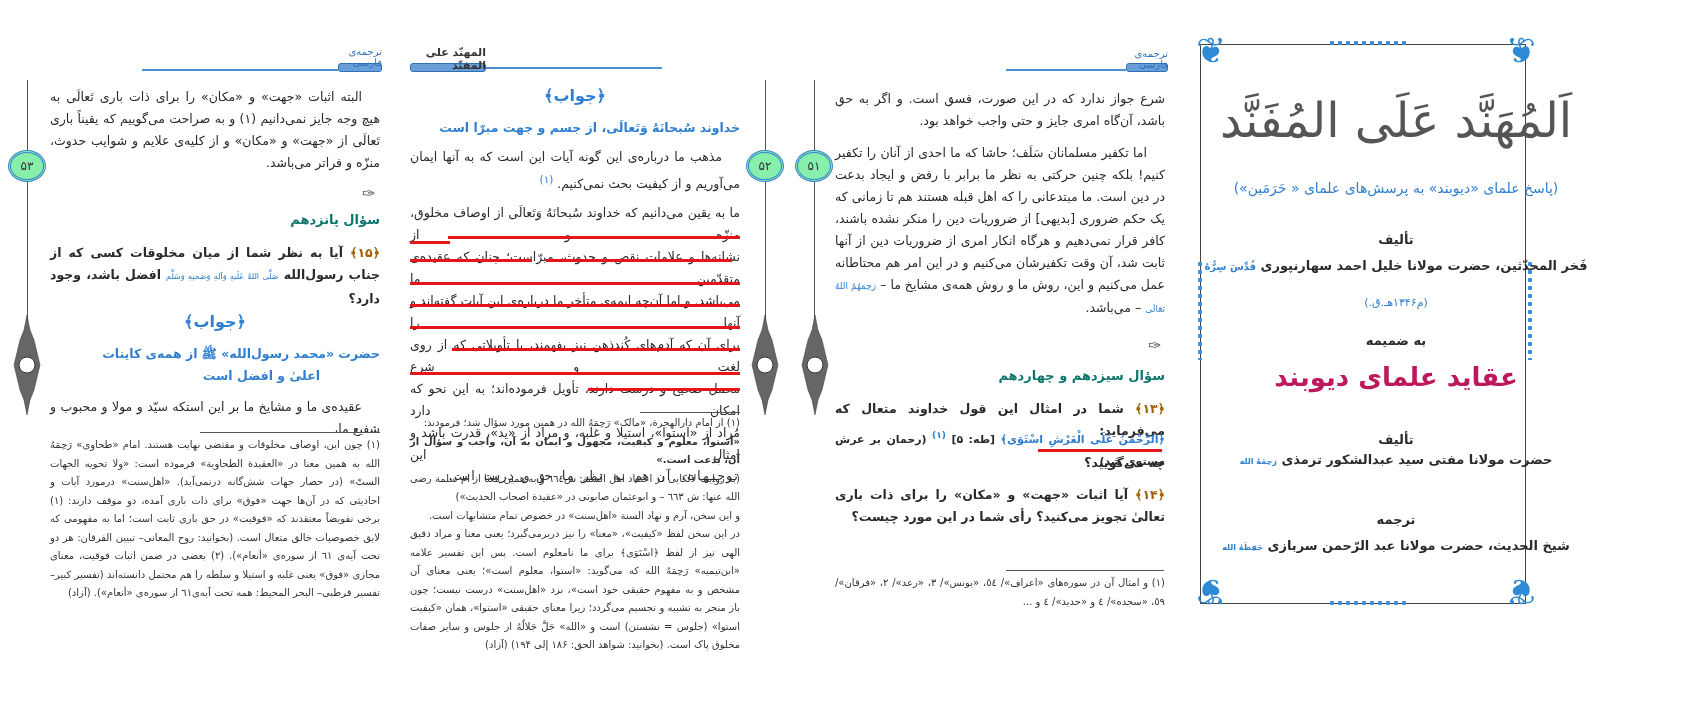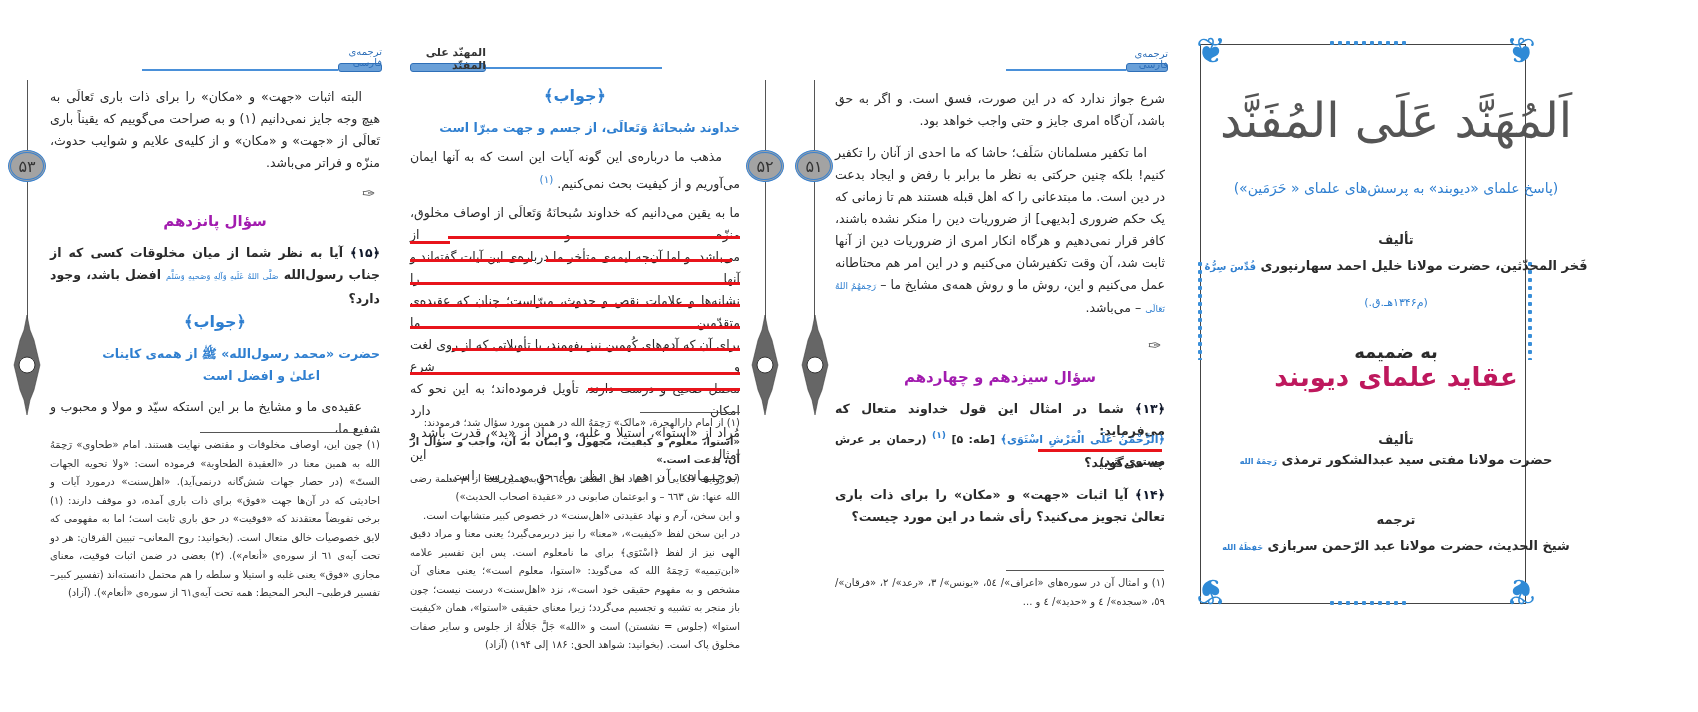--- a/index.html
+++ b/index.html
@@ -4,31 +4,31 @@
 <style>
   * { box-sizing: border-box; margin: 0; padding: 0; }
   html, body { width: 1698px; height: 712px; background: #ffffff; overflow: hidden; }
   body { position: relative; font-family: "DejaVu Sans", sans-serif; color: #2b2b2b; }
   .header-line { position: absolute; height: 2px; background: #4a90d9; }
   .header-tab { position: absolute; height: 9px; border-radius: 3px; background: #6aa0d8; border: 1px solid #2e6fb8; }
   .header-label { position: absolute; font-size: 10px; color: #2e6fb8; direction: rtl; }
   .header-label.dark { color: #333; font-size: 11px; font-weight: bold; }
 
   .vline { position: absolute; width: 1px; background: #555; }
-  .page-badge { position: absolute; width: 38px; height: 32px; border-radius: 50%; border: 3px double #3a82cf; background: #a3a3a3; display: flex; align-items: center; justify-content: center; font-size: 16px; color: #333; }
+  .page-badge { position: absolute; width: 38px; height: 32px; border-radius: 50%; border: 3px double #3a82cf; background: #86efac; display: flex; align-items: center; justify-content: center; font-size: 12px; color: #333; }
   .ornament { position: absolute; width: 30px; height: 100px; }
 
   .text { position: absolute; font-size: 12.5px; line-height: 22px; text-align: justify; direction: rtl; color: #2a2a2a; }
   .fn { position: absolute; font-size: 10px; line-height: 18.5px; text-align: justify; direction: rtl; color: #333; }
   .fn-rule { position: absolute; height: 1px; background: #555; }
-  .heading { position: absolute; font-size: 15px; font-weight: bold; text-align: center; direction: rtl; color: #a21caf; }
+  .heading { position: absolute; font-size: 13px; font-weight: bold; text-align: right; direction: rtl; color: #0f766e; }
   .blue-h { position: absolute; font-weight: bold; color: #2f7fd0; direction: rtl; }
   .bold { font-weight: bold; }
   .blue { color: #2f7fd0; }
-  .q-mark { color: #0f172a; }
+  .q-mark { color: #a16207; }
 
   .red-line { position: absolute; height: 3px; background: #e8141b; }
 
   .bird-icon { position: absolute; font-size: 16px; color: #555; }
 
   
   .cover-frame { position: absolute; left: 1200px; top: 44px; width: 326px; height: 560px; border-left: 1px solid #444; border-right: 1px solid #444; border-top: 1px solid #444; border-bottom: 1px solid #444; }
   .corner { position: absolute; width: 42px; height: 42px; color: #2f8ad6; font-size: 36px; line-height: 42px; text-align: center; }
   .dots { position: absolute; height: 6px; background-image: radial-gradient(circle, #3a8fd9 2px, transparent 2.5px); background-size: 8px 6px; }
   .vdots { position: absolute; width: 6px; background-image: radial-gradient(circle, #3a8fd9 2px, transparent 2.5px); background-size: 6px 8px; }
@@ -49,21 +49,21 @@
   <div class="vdots" style="left:1197px; top:260px; height:100px;"></div>
 
   <div class="cover-center" style="top:80px; font-size:48px; font-family:'DejaVu Serif', serif; color:#555; line-height:80px;">اَلمُهَنَّد عَلَى المُفَنَّد</div>
   <div class="cover-center" style="top:180px; font-size:14px; color:#2f7fd0;">(پاسخ علمای «دیوبند» به پرسش‌های علمای « حَرَمَین»)</div>
   <div class="cover-center bold" style="top:232px; font-size:13px;">تألیف</div>
   <div class="cover-center bold" style="top:258px; font-size:13px;">
     <span>فَخر المحدّثین، حضرت مولانا خلیل احمد سهارنپوری</span>
     <span class="blue" style="font-size:10px;">قُدِّسَ سِرُّهُ</span>
   </div>
   <div class="cover-center" style="top:296px; font-size:11px; color:#2f7fd0;">(م۱۳۴۶هـ.ق.)</div>
-  <div class="cover-center bold" style="top:341px; font-size:18px;">به ضمیمه</div>
+  <div class="cover-center bold" style="top:333px; font-size:13px;">به ضمیمه</div>
   <div class="cover-center bold" style="top:362px; font-size:26px; color:#be185d;">عقاید علمای دیوبند</div>
   <div class="cover-center bold" style="top:432px; font-size:13px;">تألیف</div>
   <div class="cover-center bold" style="top:452px; font-size:13px;">
     <span>حضرت مولانا مفتی سید عبدالشکور ترمذی</span>
     <span class="blue" style="font-size:8px;">رَحِمَهُ الله</span>
   </div>
   <div class="cover-center bold" style="top:512px; font-size:13px;">ترجمه</div>
   <div class="cover-center bold" style="top:538px; font-size:13px;">
     <span>شیخ الحدیث، حضرت مولانا عبد الرّحمن سربازی</span>
     <span class="blue" style="font-size:8px;">حَفِظَهُ الله</span>
@@ -129,44 +129,44 @@
   <div class="blue-h" style="left:410px; top:86px; width:330px; text-align:center; font-size:16px;">﴿جواب﴾</div>
   <div class="blue-h" style="left:410px; top:120px; width:330px; text-align:right; font-size:12.5px;">خداوند سُبحانَهُ وَتَعالَى، از جسم و جهت مبرّا است</div>
 
   <div class="text" style="left:410px; top:146px; width:330px; text-indent:18px;">
     <span>مذهب ما درباره‌ی این گونه آیات این است که به آنها ایمان می‌آوریم و از کیفیت بحث نمی‌کنیم.</span>
     <sup class="blue">(۱)</sup>
   </div>
 
   <div class="text" style="left:410px; top:202px; width:330px; text-align-last:justify;">
     <div>ما به یقین می‌دانیم که خداوند سُبحانَهُ وَتَعالَى از اوصاف مخلوق، منزّه و از</div>
+    <div>نشانه‌ها و علامات نقص و حدوث، مبرّاست؛ چنان که عقیده‌ی متقدّمین ما</div>
     <div>می‌باشد. و اما آن‌چه ایمه‌ی متأخر ما درباره‌ی این آیات گفته‌اند و آنها را</div>
-    <div>نشانه‌ها و علامات نقص و حدوث، مبرّاست؛ چنان که عقیده‌ی متقدّمین ما</div>
-    <div>برای آن که آدم‌های کُهمین نیز بفهمند، با تأویلاتی که از روی لغت و شرع</div>
+    <div>برای آن که آدم‌های کُندذهن نیز بفهمند، با تأویلاتی که از روی لغت و شرع</div>
     <div>محمل صحیح و درست دارند، تأویل فرموده‌اند؛ به این نحو که امکان دارد</div>
     <div>مُراد از «استوا»، استیلا و غلبه، و مراد از «ید»، قدرت باشد و امثال این</div>
     <div style="text-align-last:right;font-family:Liberation Mono, monospace;">توجیهات، آن هم به نظر ما حق و درست است.</div>
   </div>
   <div class="red-line" style="left:448px; top:236px; width:292px;"></div>
   <div class="red-line" style="left:410px; top:241px; width:40px;"></div>
   <div class="red-line" style="left:410px; top:259px; width:122px;"></div>
   <div class="red-line" style="left:546px; top:259px; width:186px;"></div>
   <div class="red-line" style="left:410px; top:282px; width:330px;"></div>
   <div class="red-line" style="left:410px; top:304px; width:330px;"></div>
   <div class="red-line" style="left:410px; top:326px; width:330px;"></div>
   <div class="red-line" style="left:452px; top:348px; width:288px;"></div>
   <div class="red-line" style="left:410px; top:372px; width:330px;"></div>
   <div class="red-line" style="left:588px; top:388px; width:152px;"></div>
 
   <div class="fn-rule" style="left:640px; top:412px; width:100px;"></div>
   <div class="fn" style="left:410px; top:414px; width:330px;">
     <div>(۱) از امام دارالهجرة، «مالک» رَحِمَهُ الله در همین مورد سؤال شد؛ فرمودند:</div>
     <div class="bold">«استوا، معلوم و کیفیت، مجهول و ایمان به آن، واجب و سؤال از آن، بدعت است.»</div>
     <div>(به روایت لالکایی در اعتقاد اهل السنة: ش٦٦٤ و به همین معنا از ام سلمة رضی الله عنها: ش ٦٦٣ – و ابوعثمان صابونی در «عقیدة اصحاب الحدیث»)</div>
-    <div>و این سخن، آرم و نهاد عقیدتی «اهل‌سنت» در خصوص کبیر متشابهات است.</div>
+    <div>و این سخن، آرم و نهاد السنة «اهل‌سنت» در خصوص تمام متشابهات است.</div>
     <div>در این سخن لفظ «کیفیت»، «معنا» را نیز دربرمی‌گیرد؛ یعنی معنا و مراد دقیق الهی نیز از لفظ ﴿اسْتَوَى﴾ برای ما نامعلوم است. پس این تفسیر علامه «ابن‌تیمیه» رَحِمَهُ الله که می‌گوید: «استوا، معلوم است»؛ یعنی معنای آن مشخص و به مفهوم حقیقی خود است»، نزد «اهل‌سنت» درست نیست؛ چون باز منجر به تشبیه و تجسیم می‌گردد؛ زیرا معنای حقیقی «استوا»، همان «کیفیت استوا» (جلوس = نشستن) است و «الله» جَلَّ جَلالُهُ از جلوس و سایر صفات مخلوق پاک است. (بخوانید: شواهد الحق: ۱۸۶ إلی ۱۹۴) (آزاد)</div>
   </div>
 </div>
 
 <div>
   <div class="header-line" style="left:142px; top:69px; width:196px;"></div>
   <div class="header-tab" style="left:338px; top:63px; width:44px;"></div>
   <div class="header-label" style="left:334px; top:46px; width:48px;">ترجمه‌ی فارسی</div>
 
   <div class="vline" style="left:27px; top:80px; height:330px;"></div>

